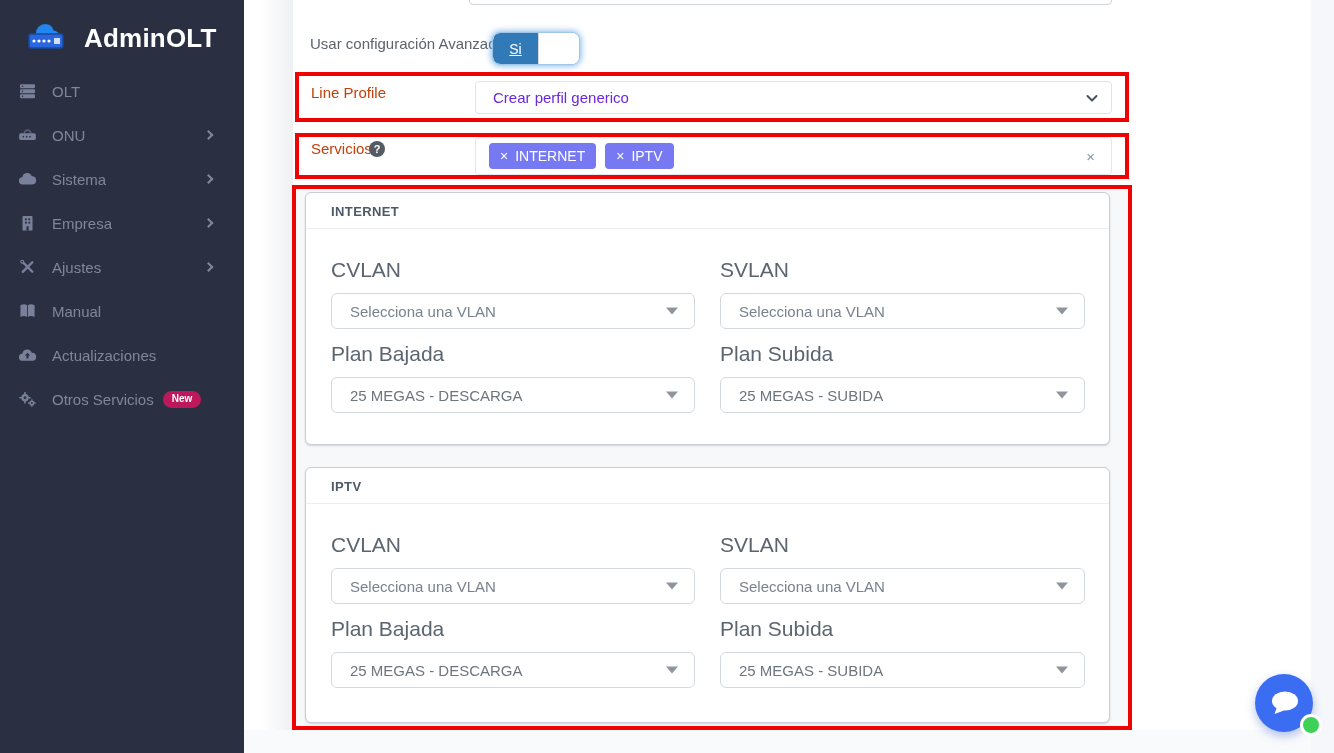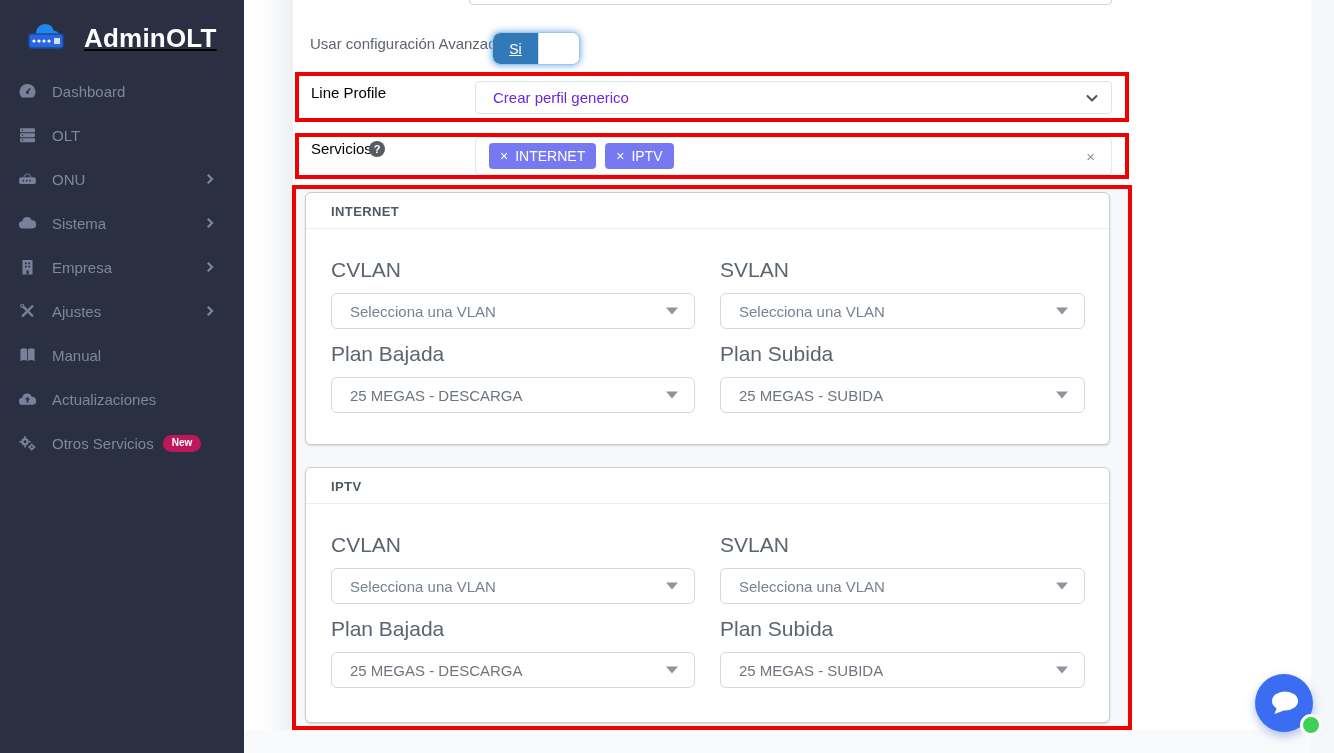--- a/index.html
+++ b/index.html
@@ -3,21 +3,21 @@
 <meta charset="utf-8">
 <style>
   * { margin:0; padding:0; box-sizing:border-box; }
   html,body { background:#e9ebee; }
   .screen {
     position:relative; width:1334px; height:753px; overflow:hidden;
     background:#ffffff; font-family:"Liberation Sans", sans-serif;
   }
   
   .sidebar { position:absolute; left:0; top:0; width:244px; height:753px; background:#2a3042; }
-  .brand { display:flex; align-items:center; gap:10px; padding:13px 0 0 22px; height:64px; cursor:pointer;text-decoration:underline; }
+  .brand { display:flex; align-items:center; gap:10px; padding:13px 0 0 22px; height:64px; cursor:pointer; }
   .brand-text { color:#ffffff; font-size:26px; font-weight:bold; letter-spacing:0.2px; }
   .nav { position:absolute; top:69px; left:0; right:0; }
   .nav-item { position:relative; display:flex; align-items:center; height:44px; padding:0 18px 0 17px; color:#7f8799; cursor:pointer; }
   .nav-item .nico { width:22px; height:20px; margin-right:13px; flex:0 0 22px; color:#79819a; }
   .nav-item .nlabel { font-size:15px; }
   .chev { position:absolute; right:32px; top:50%; width:7px; height:7px; border-right:2px solid #7f8799; border-bottom:2px solid #7f8799; transform:translateY(-50%) rotate(-45deg); }
   .badge-new { margin-left:9px; background:#be185d; color:#fff; font-size:10px; font-weight:bold; padding:3px 9px 4px; border-radius:10px; line-height:1; }
   
   .left-fade { position:absolute; left:244px; top:0; width:49px; height:753px;
     background:linear-gradient(to right,#ffffff 35%,#eef0f3 100%); }
@@ -32,21 +32,21 @@
     background:#ffffff; border:1px solid #9ec4e8; box-shadow:0 0 6px 1px rgba(90,160,230,.75); overflow:hidden; display:flex; cursor:pointer; }
   .switch-on { width:45px; height:100%; background:#3279b7; color:#fff; font-size:14px;
     display:flex; align-items:center; justify-content:center; border-radius:7px 0 0 7px;text-decoration:underline; }
   .switch-handle { flex:1; background:#ffffff; border-left:1px solid #d7dadd; }
   
   .redbox { position:absolute; border:4px solid #ee0202; }
   .redbox.r1 { left:295px; top:72px;  width:834px; height:50px; }
   .redbox.r2 { left:295px; top:133px; width:834px; height:46px; }
   .redbox.r3 { left:292px; top:185px; width:840px; height:545px; background:#f7f8fa; }
   
-  .fld-label { position:absolute; font-size:15px; color:#000000; }
+  .fld-label { position:absolute; font-size:15px; color:#c2410c; }
   .select1 { position:absolute; left:475px; top:81px; width:637px; height:33px; background:#fff;
     border:1px solid #e0e4e8; border-radius:4px; display:flex; align-items:center; padding:0 34px 0 17px; cursor:pointer; }
   .select1 .sel-text { font-size:15px; color:#6d28d9; }
   .sel-caret { position:absolute; right:12px; top:50%; transform:translateY(-50%); width:14px; height:14px; }
   
   .help-circle { position:absolute; left:369px; top:141px; width:16px; height:16px; border-radius:50%;
     background:#545b63; color:#fff; font-size:11px; font-weight:bold; display:flex; align-items:center; justify-content:center; cursor:pointer; }
   .multiselect { position:absolute; left:475px; top:137px; width:637px; height:38px; background:#fff;
     border:1px solid #e4e7eb; border-radius:4px; display:flex; align-items:center; padding:0 40px 0 13px; gap:9px; cursor:text; }
   .tag { background:#7679f1; color:#fff; border-radius:4px; height:26px; display:flex; align-items:center;
@@ -96,30 +96,20 @@
           <rect x="32" y="21" width="6" height="6" fill="#cfe0ff"></rect>
         </svg>
       </span>
       <span class="brand-text">AdminOLT</span>
     </div>
 
     <nav class="nav">
       <div class="nav-item">
         <span class="nico">
           <svg viewBox="0 0 24 24" width="21" height="20" fill="currentColor">
-            <path d="M12 3.5a9.5 9.5 0 0 0-7.2 15.7c.3.4.8.6 1.3.6h11.8c.5 0 1-.2 1.3-.6A9.5 9.5 0 0 0 12 3.5z"></path>
-            <rect x="11.1" y="7.5" width="1.8" height="7" rx="0.9" fill="#2a3042" transform="rotate(42 12 12.5)"></rect>
-            <circle cx="12" cy="14" r="1.6" fill="#2a3042"></circle>
-          </svg>
-        </span>
-        <span class="nlabel">Dashboard</span>
-      </div>
-      <div class="nav-item">
-        <span class="nico">
-          <svg viewBox="0 0 24 24" width="21" height="20" fill="currentColor">
             <rect x="3" y="4" width="18" height="4.6" rx="1"></rect>
               <rect x="3" y="10" width="18" height="4.6" rx="1"></rect>
               <rect x="3" y="16" width="18" height="4.6" rx="1"></rect>
             <circle cx="6" cy="6.3" r="0.9" fill="#2a3042"></circle>
               <circle cx="6" cy="12.3" r="0.9" fill="#2a3042"></circle>
               <circle cx="6" cy="18.3" r="0.9" fill="#2a3042"></circle>
           </svg>
         </span>
         <span class="nlabel">OLT</span>
       </div>

